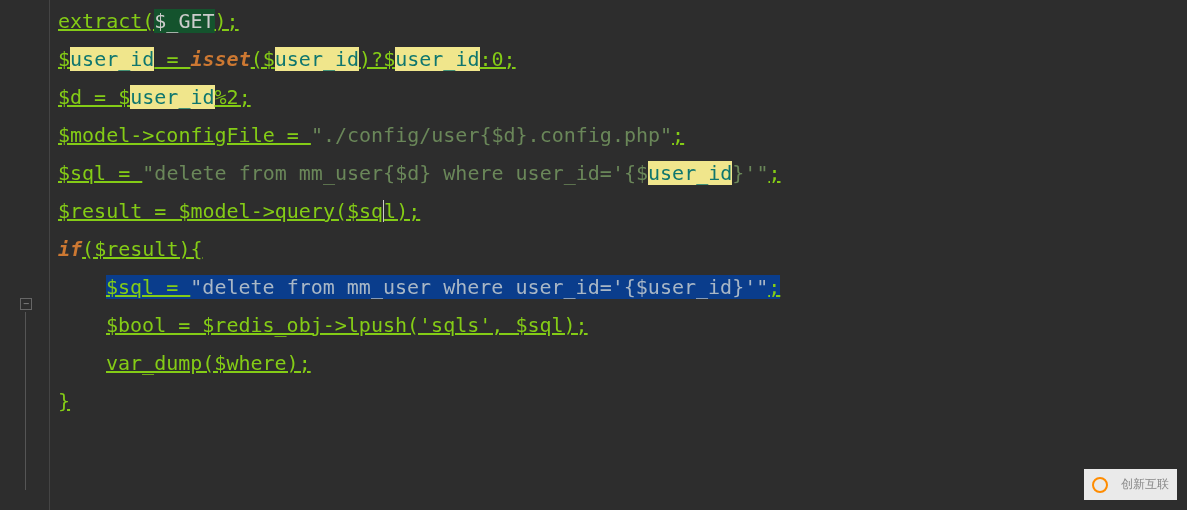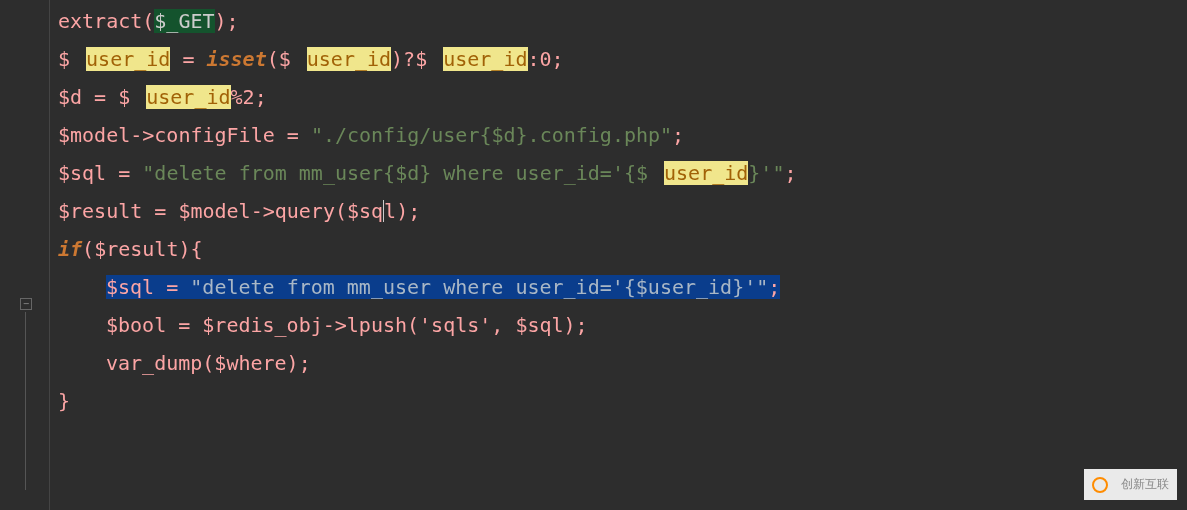--- a/index.html
+++ b/index.html
@@ -50,26 +50,25 @@
       padding-left: 8px;
       padding-top: 2px;
       position: relative;
     }
     .line {
       white-space: pre;
       position: relative;
     }
     .keyword { color: #cc7832; font-weight: bold; font-style: italic; }
     .string { color: #6a8759; }
-    .default-text { color: #fca5a5; }
+    .default-text { color: #84cc16; text-decoration: underline; }
     
     .hl-yellow {
       background: #f0e68c;
-      color: #a16207;
-      margin-left: 16px;
+      color: #0f766e;
     }
     .hl-gray {
       background: #14532d;
       color: #ccc;
     }
     .hl-blue-bg {
       background: #0a3d8c;
       display: inline;
     }
     .hl-blue-bg .string { color: #a9b7c6; }

